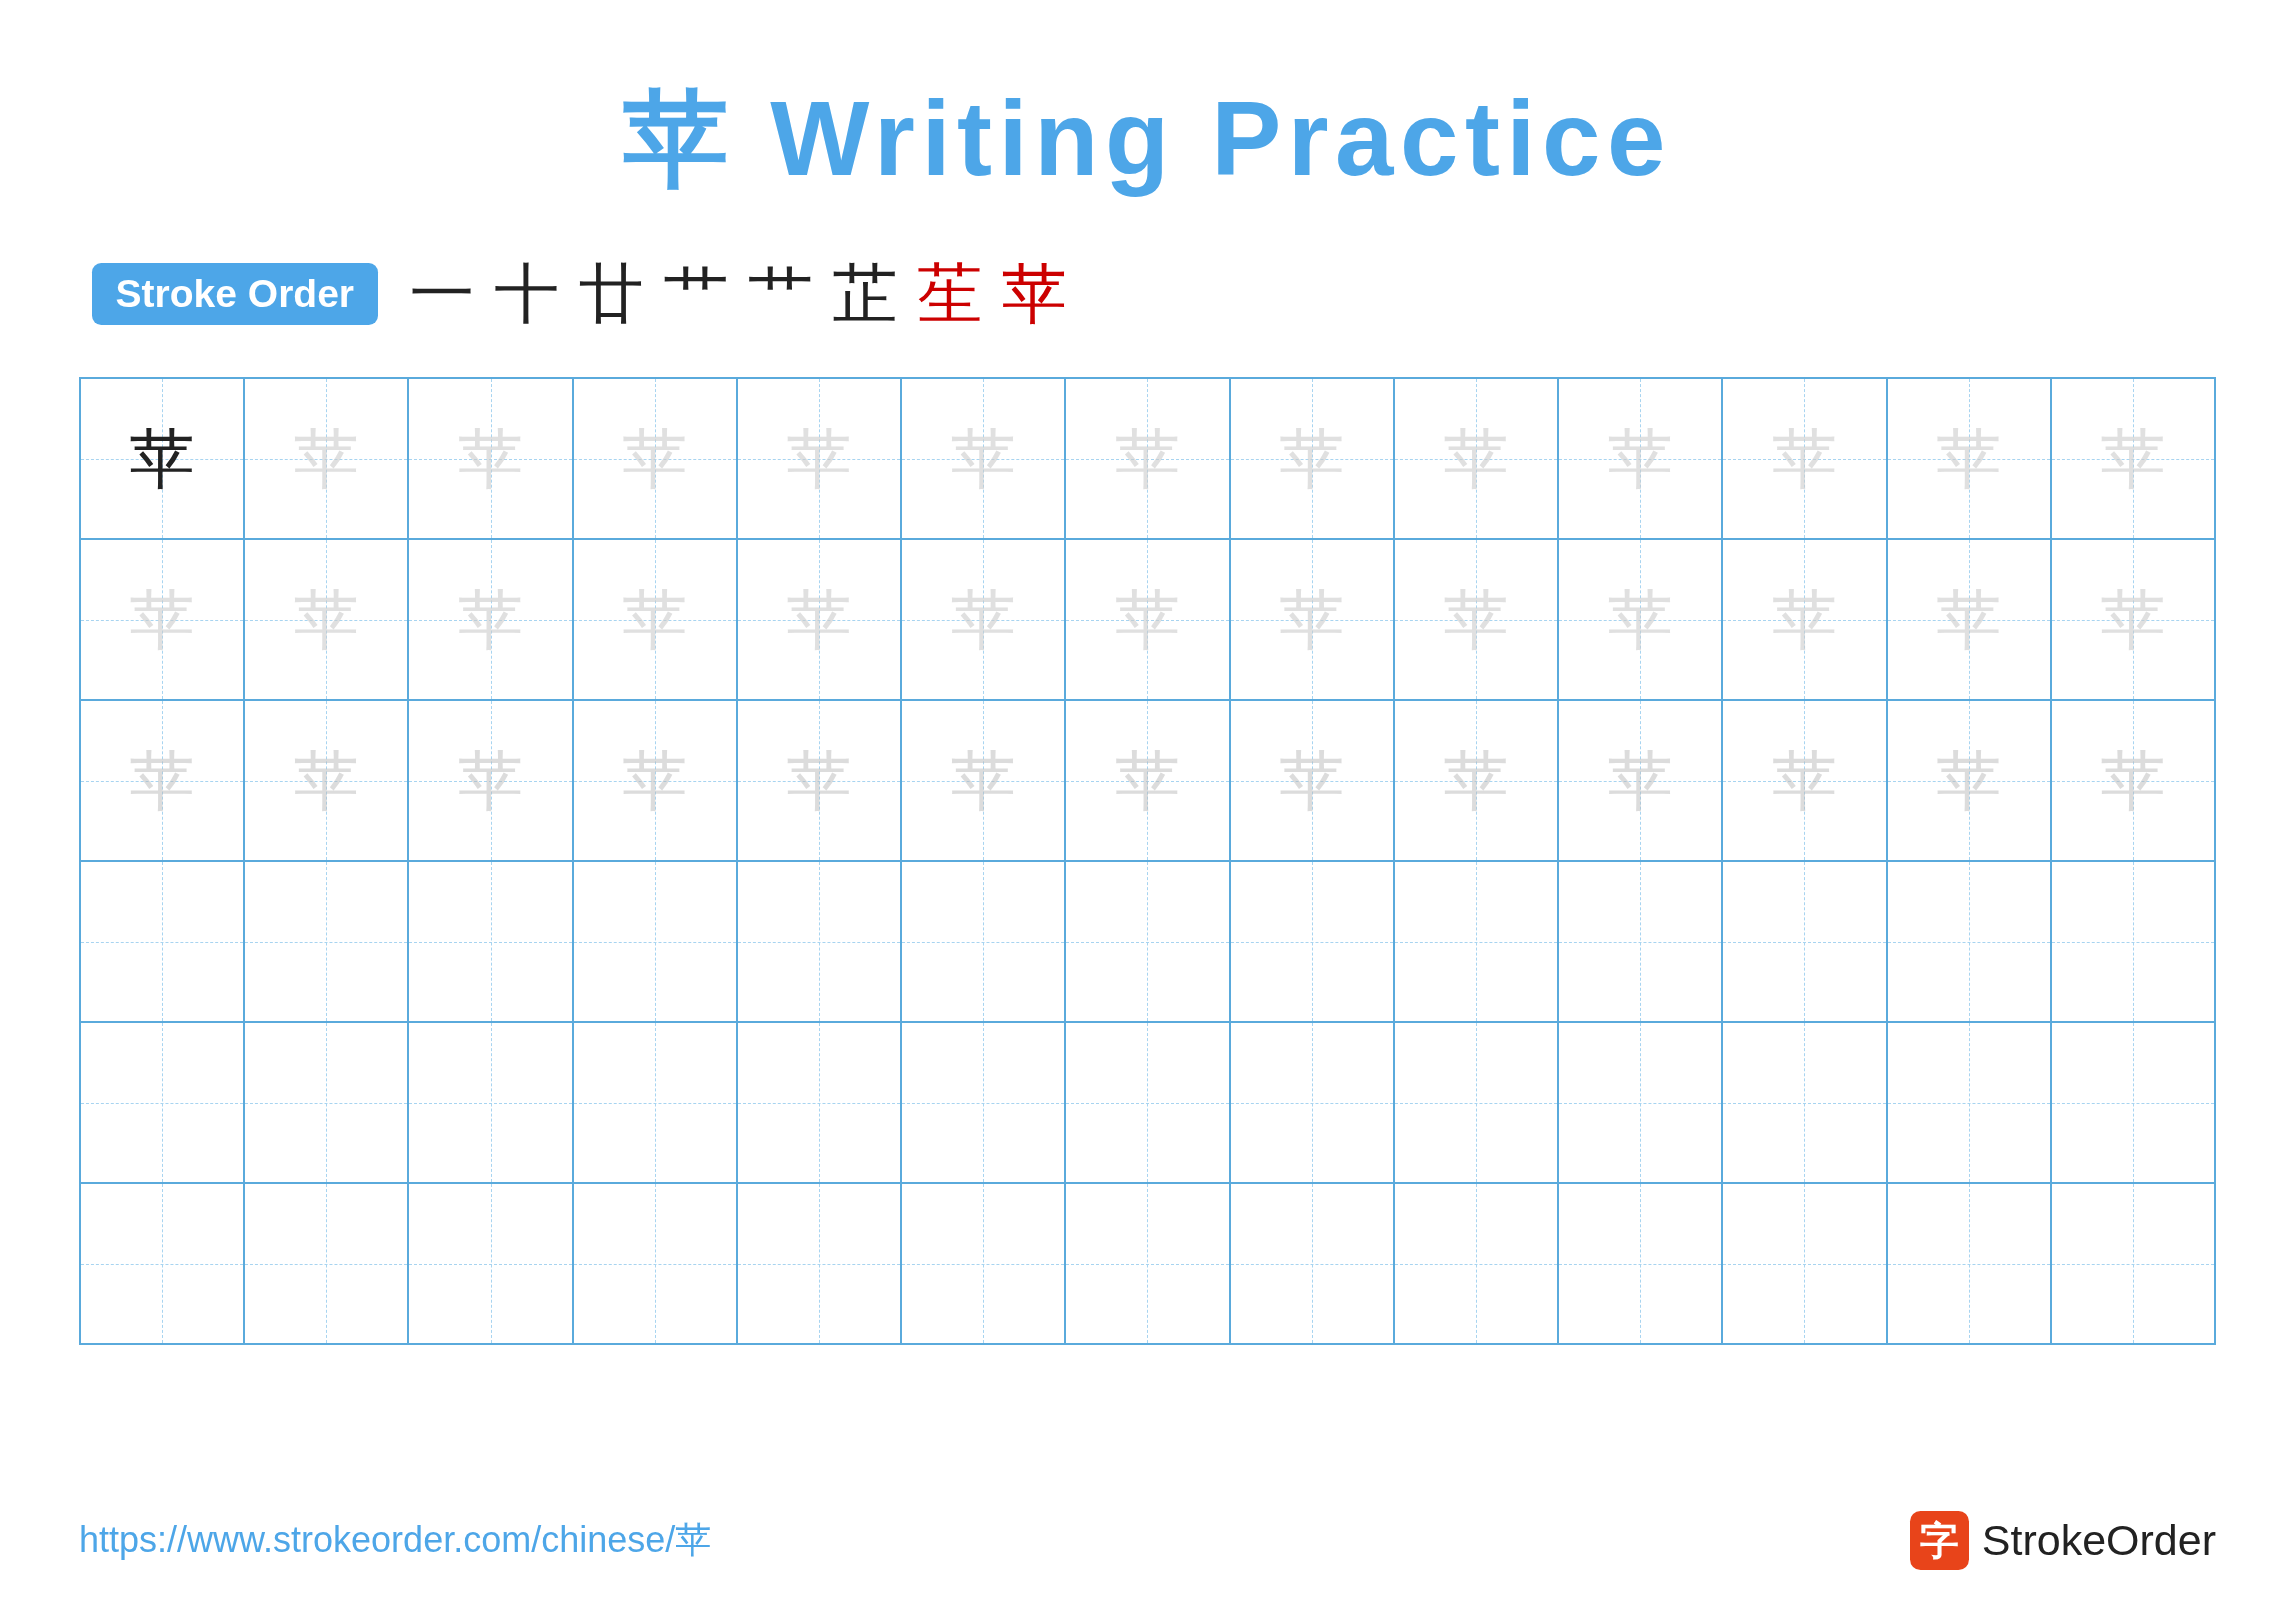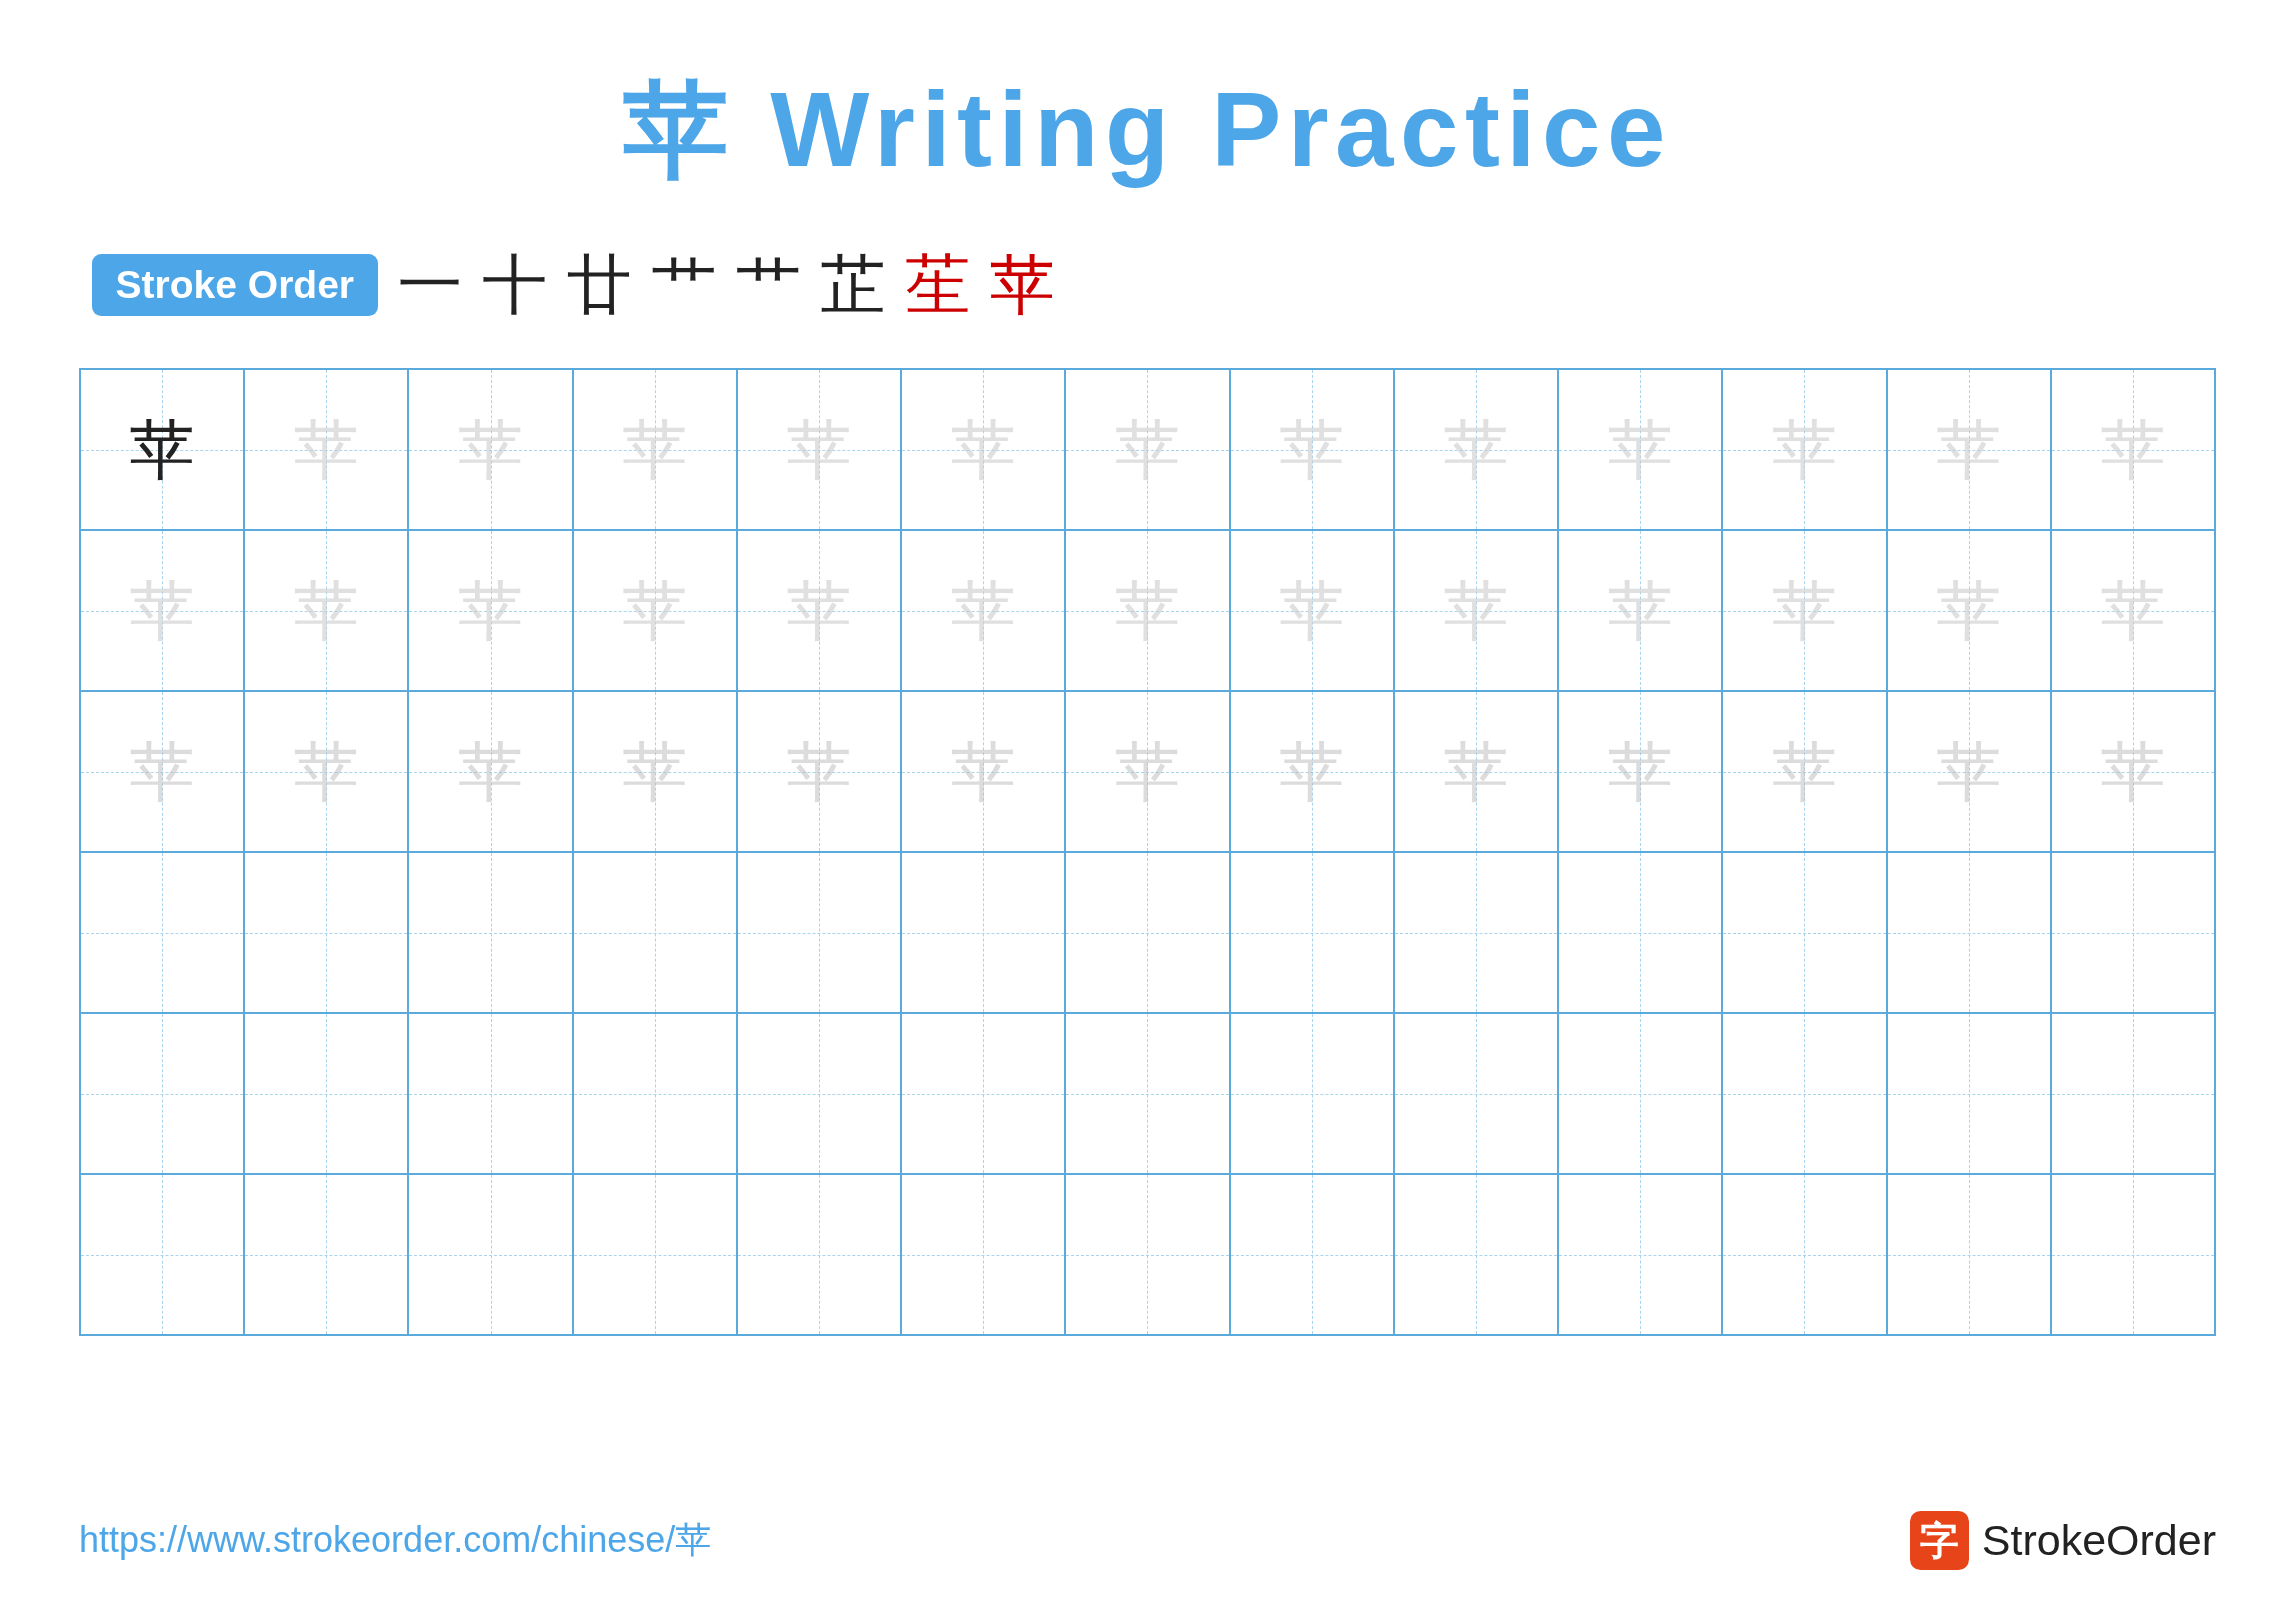--- a/index.html
+++ b/index.html
@@ -10,21 +10,21 @@
       height: 1622px;
       position: relative;
       overflow: hidden;
     }
 
     .page {
       width: 2295px;
       height: 1622px;
       background: #fff;
       position: relative;
-      padding: 35px 79px;
+      padding: 44px 79px;
     }
 
     
     .title-area {
       text-align: center;
       margin-bottom: 39px;
       margin-top: 26px;
     }
     .title-area h1 {
       font-size: 105px;
@@ -35,21 +35,21 @@
     .title-char {
       color: #4da6e8;
     }
 
     
     .stroke-order-row {
       display: flex;
       align-items: center;
       margin-bottom: 39px;
       margin-left: 13px;
-      gap: 20px;
+      gap: 32px;
     }
     .stroke-order-badge {
       background: #4da6e8;
       color: white;
       font-size: 39px;
       font-weight: bold;
       padding: 9.2px 23.6px;
       border-radius: 9.2px;
       white-space: nowrap;
     }

